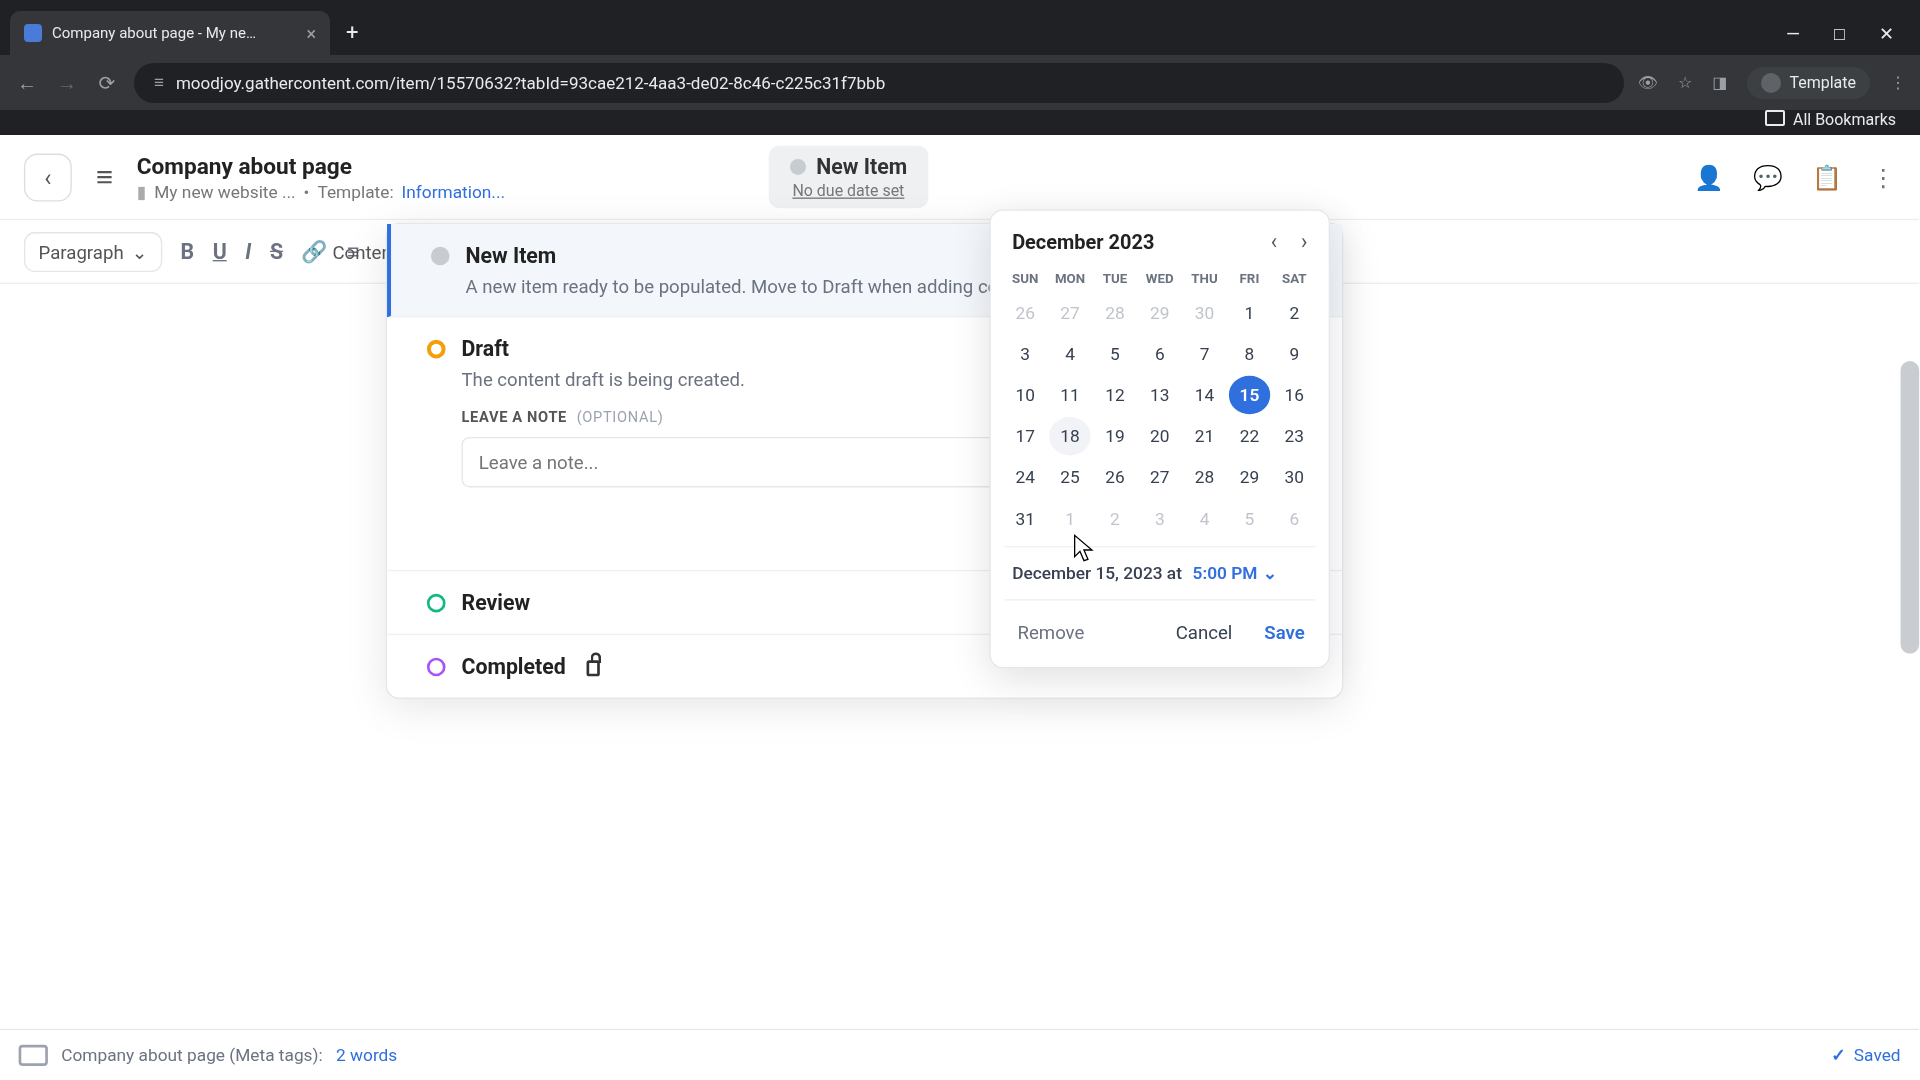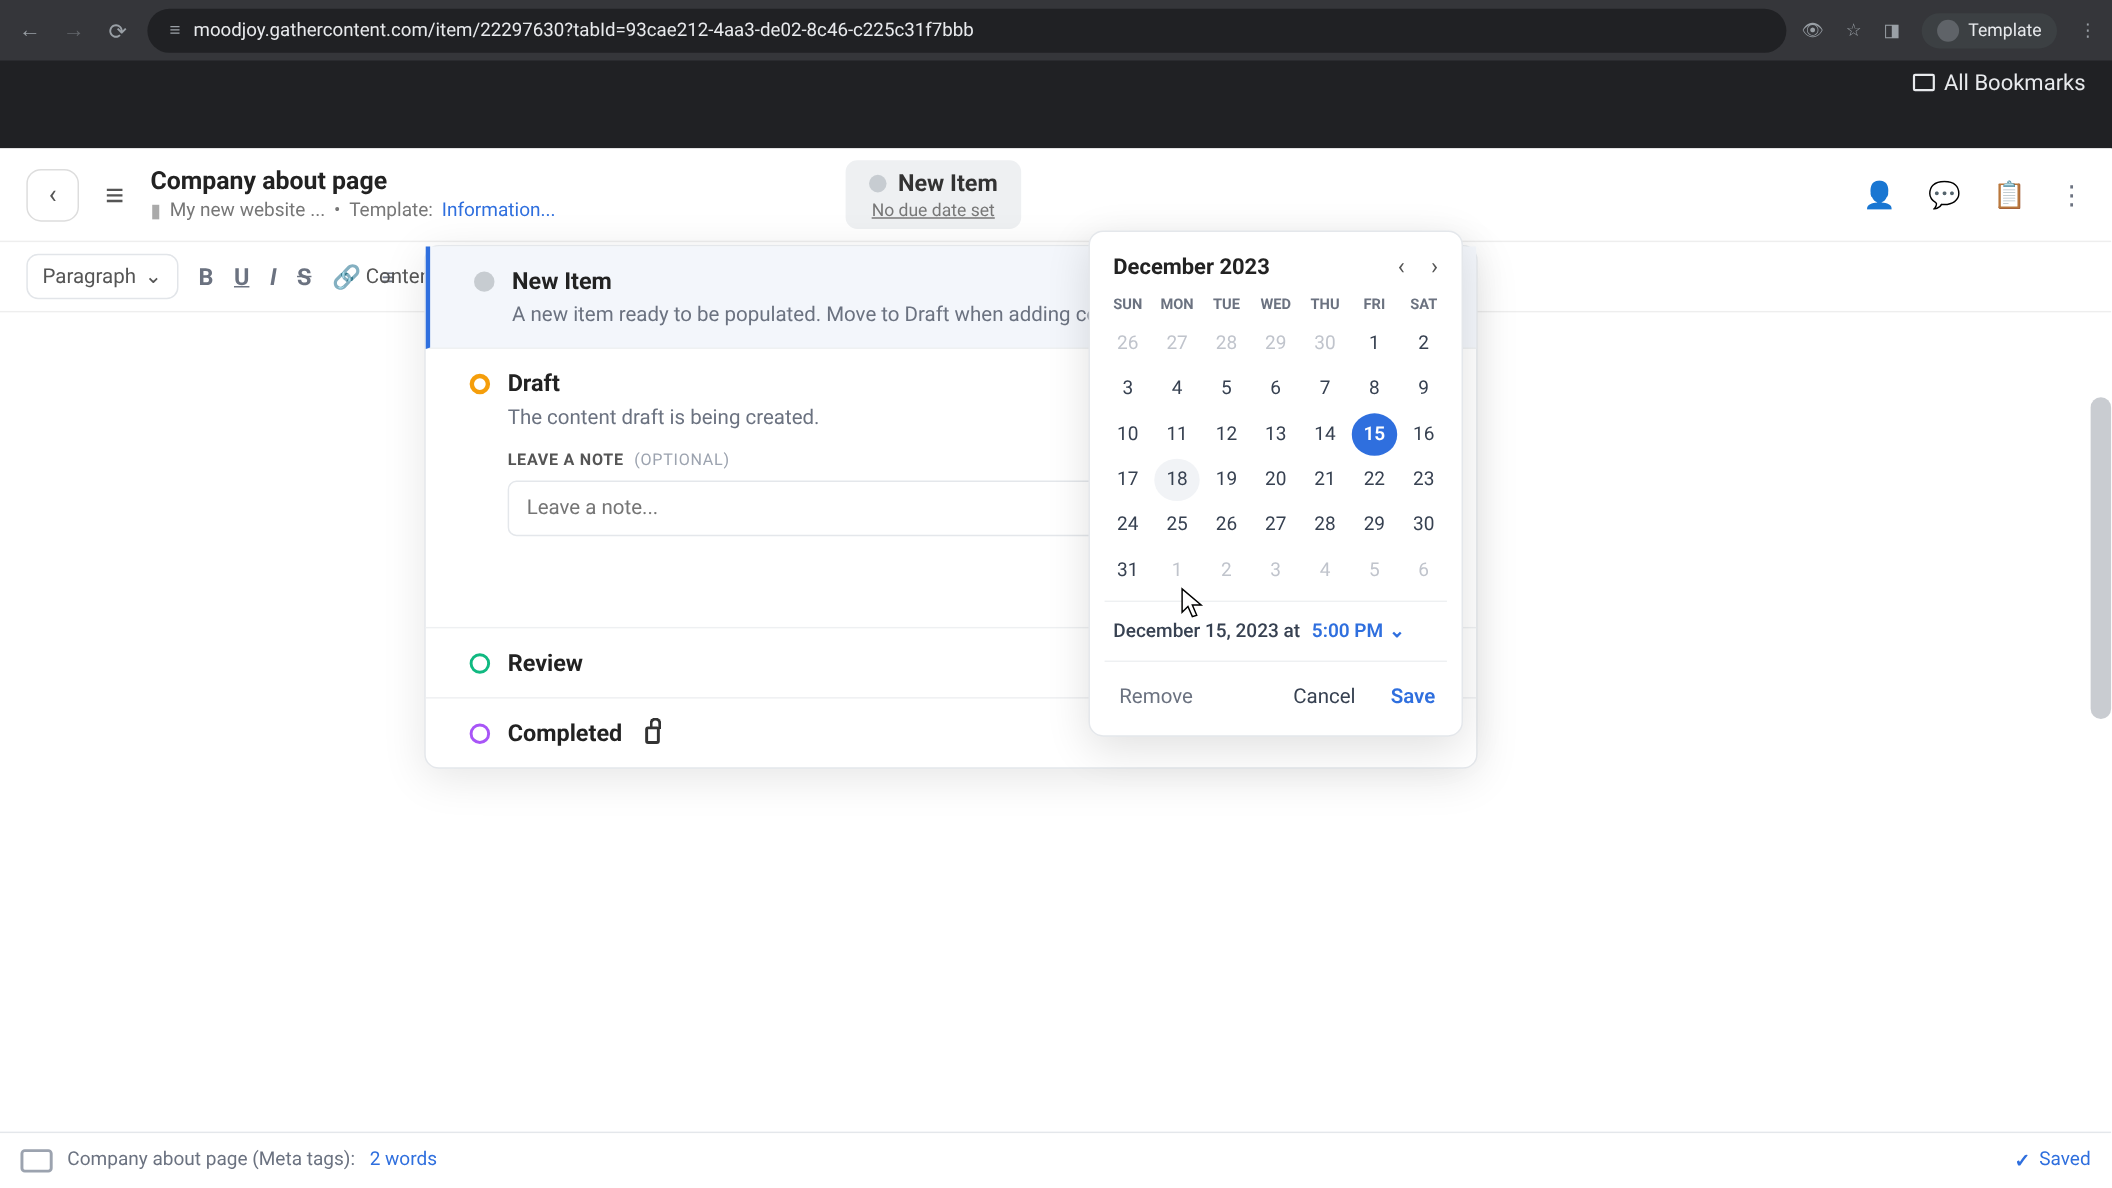--- a/index.html
+++ b/index.html
@@ -16,21 +16,21 @@
   .winctrl span { cursor: pointer; }
 
   .addrbar { background: #35363a; height: 55px; display: flex; align-items: center; padding: 0 14px; gap: 14px; border-radius: 0; }
   .nav-icon { width: 26px; height: 26px; display: flex; align-items: center; justify-content: center; color: #9aa0a6; font-size: 20px; cursor: pointer; }
   .nav-icon.disabled { opacity: .45; }
   .url { flex: 1; background: #202124; color: #e8eaed; border-radius: 30px; height: 40px; display: flex; align-items: center; padding: 0 20px; font-size: 17px; gap: 12px; }
   .addr-icons { display: flex; gap: 20px; align-items: center; color: #9aa0a6; }
   .incognito { display: flex; align-items: center; gap: 8px; color: #e8eaed; background: #3c4043; padding: 6px 14px; border-radius: 20px; font-size: 16px; }
   .inc-icon { width: 20px; height: 20px; border-radius: 50%; background: #5f6368; }
 
-  .bookmarks { height: 40px; display: flex; align-items: center; justify-content: flex-end; padding-right: 24px; color: #e8eaed; font-size: 20px; gap: 8px; }
+  .bookmarks { height: 40px; display: flex; justify-content: flex-end; padding-right: 24px; color: #e8eaed; font-size: 16px; gap: 8px; }
   .bm-icon { width: 20px; height: 16px; border: 2px solid #e8eaed; border-radius: 2px; }
 
   
   .viewport { background: #fff; position: relative; height: 945px; }
   .scale { transform: scale(1.33); transform-origin: top left; width: 1443px; height: 710px; position: relative; background: #fff; }
 
   .app-header { display: flex; align-items: center; padding: 10px 18px; gap: 18px; border-bottom: 1px solid #eee; height: 64px; }
   .back-btn { width: 36px; height: 36px; border: 1px solid #ddd; border-radius: 10px; display: flex; align-items: center; justify-content: center; font-size: 18px; color: #555; cursor: pointer; }
   .menu-toggle { font-size: 22px; color: #555; cursor: pointer; }
   .title-block { display: flex; flex-direction: column; gap: 2px; }
@@ -106,27 +106,40 @@
   .footer .words { color: #2f6fde; }
   .footer .saved { margin-left: auto; color: #2f6fde; display: flex; align-items: center; gap: 6px; }
   .check { color: #2f6fde; font-weight: 700; }
 
   .scroll-thumb { position: absolute; right: 0; width: 14px; background: #c9ccd1; border-radius: 8px; }
 </style>
 </head>
 <body>
 
 <div class="chrome">
+  <div class="tabbar">
+    <div class="tab">
+      <span class="favicon"></span>
+      <span>Company about page - My ne…</span>
+      <span class="close">×</span>
+    </div>
+    <span class="newtab">+</span>
+    <div class="winctrl">
+      <span>―</span>
+      <span>□</span>
+      <span>✕</span>
+    </div>
+  </div>
   <div class="addrbar">
     <span class="nav-icon">←</span>
     <span class="nav-icon disabled">→</span>
     <span class="nav-icon">⟳</span>
     <div class="url">
       <span style="color:#9aa0a6">≡</span>
-      <span>moodjoy.gathercontent.com/item/22297630?tabId=93cae212-4aa3-de02-8c46-c225c31f7bbb</span>
+      <span>moodjoy.gathercontent.com/item/15570632?tabId=93cae212-4aa3-de02-8c46-c225c31f7bbb</span>
     </div>
     <div class="addr-icons">
       <span>👁</span>
       <span>☆</span>
       <span>◨</span>
       <div class="incognito">
         <span class="inc-icon"></span>
         <span>Template</span>
       </div>
       <span>⋮</span>

